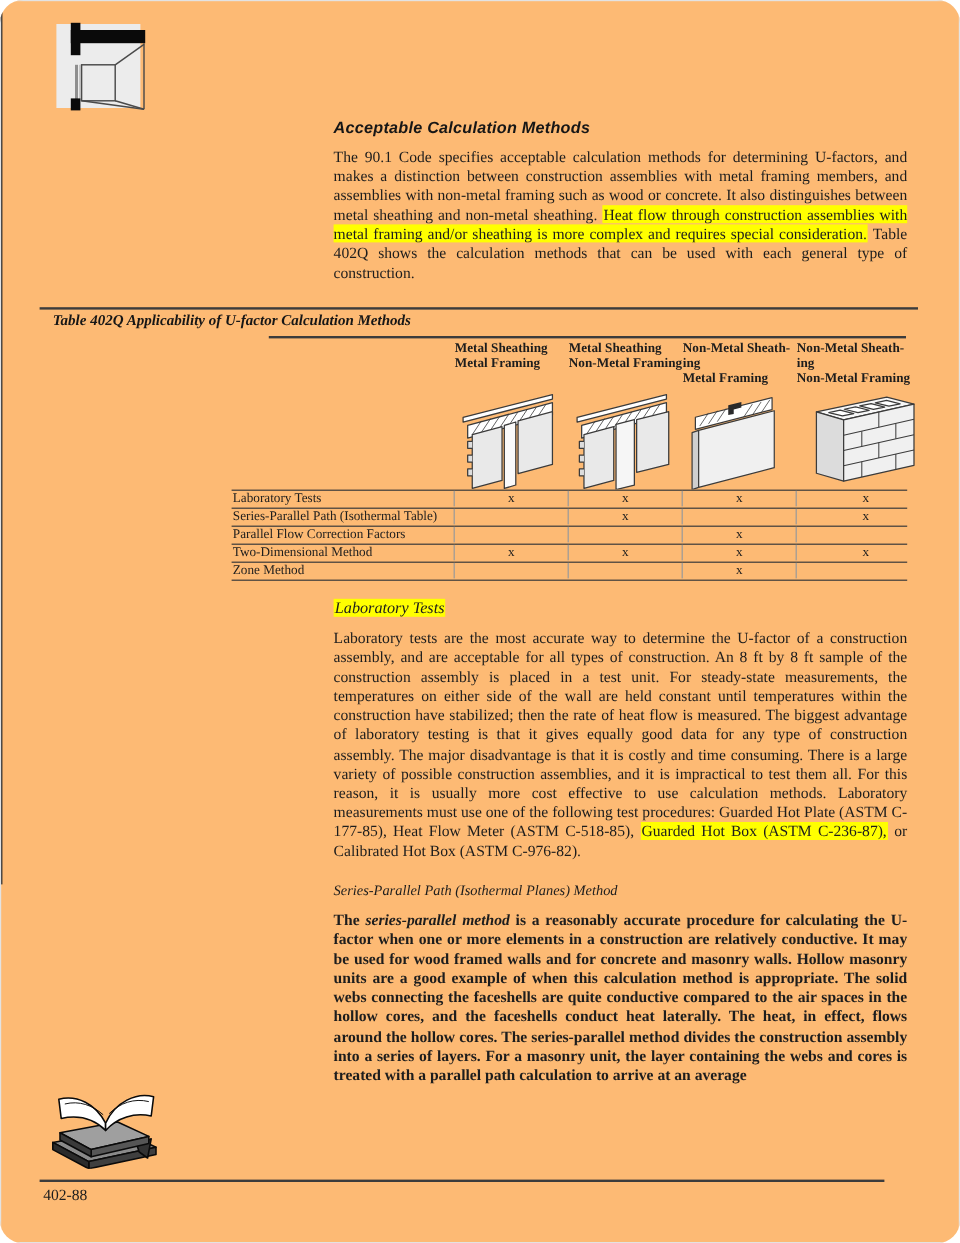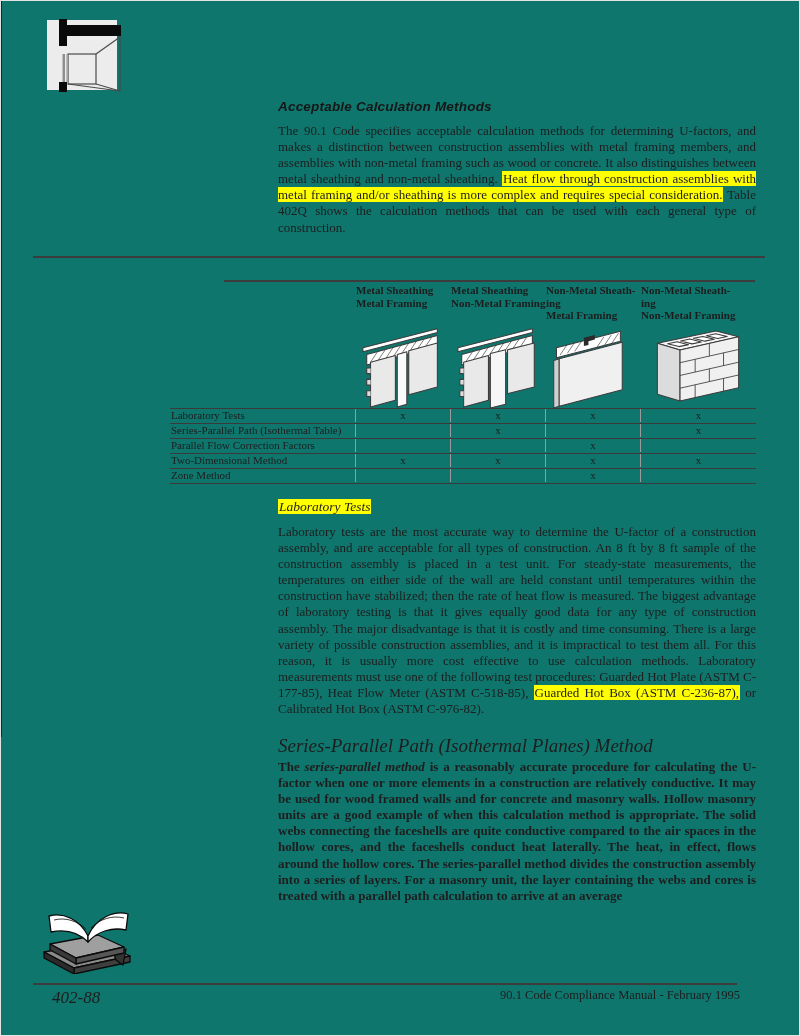--- a/index.html
+++ b/index.html
@@ -1,18 +1,18 @@
 <!DOCTYPE html>
 <html><head>
 <meta charset="utf-8">
 <style>
   html,body{margin:0;padding:0;background:#ffffff;}
   .page{
-    position:relative;width:800px;height:1036px;background:#0f766e;overflow:hidden;
-    font-family:"Liberation Serif",serif;color:#1d1d1d;
+    position:relative;width:800px;height:1036px;background:#fdba74;overflow:hidden;
+    font-family:"Liberation Serif",serif;color:#1d1d1d;border-radius:19px;
   }
   .scan-edge-left{position:absolute;left:0;top:0;width:2px;height:737px;background:#242424;}
   .page-border{position:absolute;inset:0;border:1px solid #e3e3e3;pointer-events:none;}
 
   
   .intro{position:absolute;left:278px;top:99px;width:478px;}
   .sans-heading{
     font-family:"Liberation Sans",sans-serif;font-weight:bold;font-style:italic;
     font-size:13.5px;margin:0 0 9px 0;color:#161616;letter-spacing:.2px;
   }
@@ -24,39 +24,39 @@
   .rule-table-head{left:224px;top:280px;width:531px;}
   .rule-footer{left:33px;top:983px;width:704px;}
 
   .table-title{
     position:absolute;left:44px;top:260px;font-weight:bold;font-style:italic;
     font-size:12.5px;color:#161616;
   }
 
   
   .tbl{position:absolute;left:170px;top:284px;width:586px;}
-  .tbl-grid{display:grid;grid-template-columns:185px 95px 95px 95px 116px;}
+  .tbl-grid{display:grid;grid-template-columns:185px 95px 95px 95px 116px;margin-left:23px;}
   .tbl-head .th{font-size:11px;line-height:12.5px;font-weight:bold;white-space:nowrap;padding-left:1px;}
   .tbl-illos{height:86px;align-items:end;border-bottom:1.5px solid #3a3a3a;}
   .illo-cell{text-align:center;line-height:0;}
   .tbl-row{height:14px;align-items:center;border-bottom:1.5px solid #3a3a3a;font-size:11px;line-height:13px;}
   .tbl-row .lbl{padding-left:1px;white-space:nowrap;}
   .tbl-row .mark{text-align:center;border-left:1px solid #9a9a9a;height:13px;}
 
   .lab-heading{
     position:absolute;left:278px;top:499px;font-style:italic;font-size:13.5px;
   }
   .lab-para{position:absolute;left:278px;top:524px;width:478px;}
   .series-heading{
-    position:absolute;left:278px;top:735px;font-style:italic;font-size:19px;
+    position:absolute;left:278px;top:735px;font-style:italic;font-size:12px;
   }
   .series-para{position:absolute;left:278px;top:759px;width:478px;font-weight:bold;}
 
   
-  .footer-page{position:absolute;left:52px;top:988px;font-size:17px;font-style:italic;}
+  .footer-page{position:absolute;left:36px;top:988px;font-size:13px;}
   .footer-manual{position:absolute;right:60px;top:988px;font-size:12.5px;}
 
   .logo-wrap{position:absolute;left:46px;top:14px;line-height:0;}
   .books-wrap{position:absolute;left:36px;top:902px;line-height:0;}
 </style>
 </head>
 <body>
 
 <div class="page">
   <div class="scan-edge-left"></div>
@@ -79,20 +79,21 @@
       <rect x="13" y="68" width="8" height="10" fill="#0a0a0a"></rect>
     </svg>
   </div>
 
   <div class="intro">
     <h2 class="sans-heading">Acceptable Calculation Methods</h2>
     <p class="body-text"><span>The 90.1 Code specifies acceptable calculation methods for determining U-factors, and makes a distinction between construction assemblies with metal framing members, and assemblies with non-metal framing such as wood or concrete.  It also distinguishes between metal sheathing and non-metal sheathing.  </span><mark class="hl">Heat flow through construction assemblies with metal framing and/or sheathing is more complex and requires special consideration.</mark><span>  Table 402Q shows the calculation methods that can be used with each general type of construction.</span></p>
   </div>
 
   <div class="rule rule-top-table"></div>
+  <div class="table-title">Table 402Q Applicability of U-factor Calculation Methods</div>
   <div class="rule rule-table-head"></div>
 
   <div class="tbl">
     <div class="tbl-grid tbl-head">
       <div class="th"></div>
       <div class="th">
         <div>Metal Sheathing</div>
         <div>Metal Framing</div>
       </div>
       <div class="th">
@@ -222,14 +223,13 @@
         <polygon points="14,42 40,56 40,62 14,48" fill="#3a3a3a"></polygon>
         <path d="M52,34 C44,18 28,10 13,14 L15,30 C29,27 42,30 52,40 Z" fill="#ffffff"></path>
         <path d="M52,34 C60,16 78,8 92,12 L90,28 C76,25 62,29 52,40 Z" fill="#ffffff"></path>
         <path d="M18,18 C30,15 41,19 50,27 M88,16 C76,13 64,17 55,26" fill="none" stroke-width="0.8"></path>
       </g>
     </svg>
   </div>
 
   <div class="rule rule-footer"></div>
   <div class="footer-page">402-88</div>
-  <div class="footer-manual">90.1 Code Compliance Manual - February 1995</div>
 </div>
 
 </body></html>

